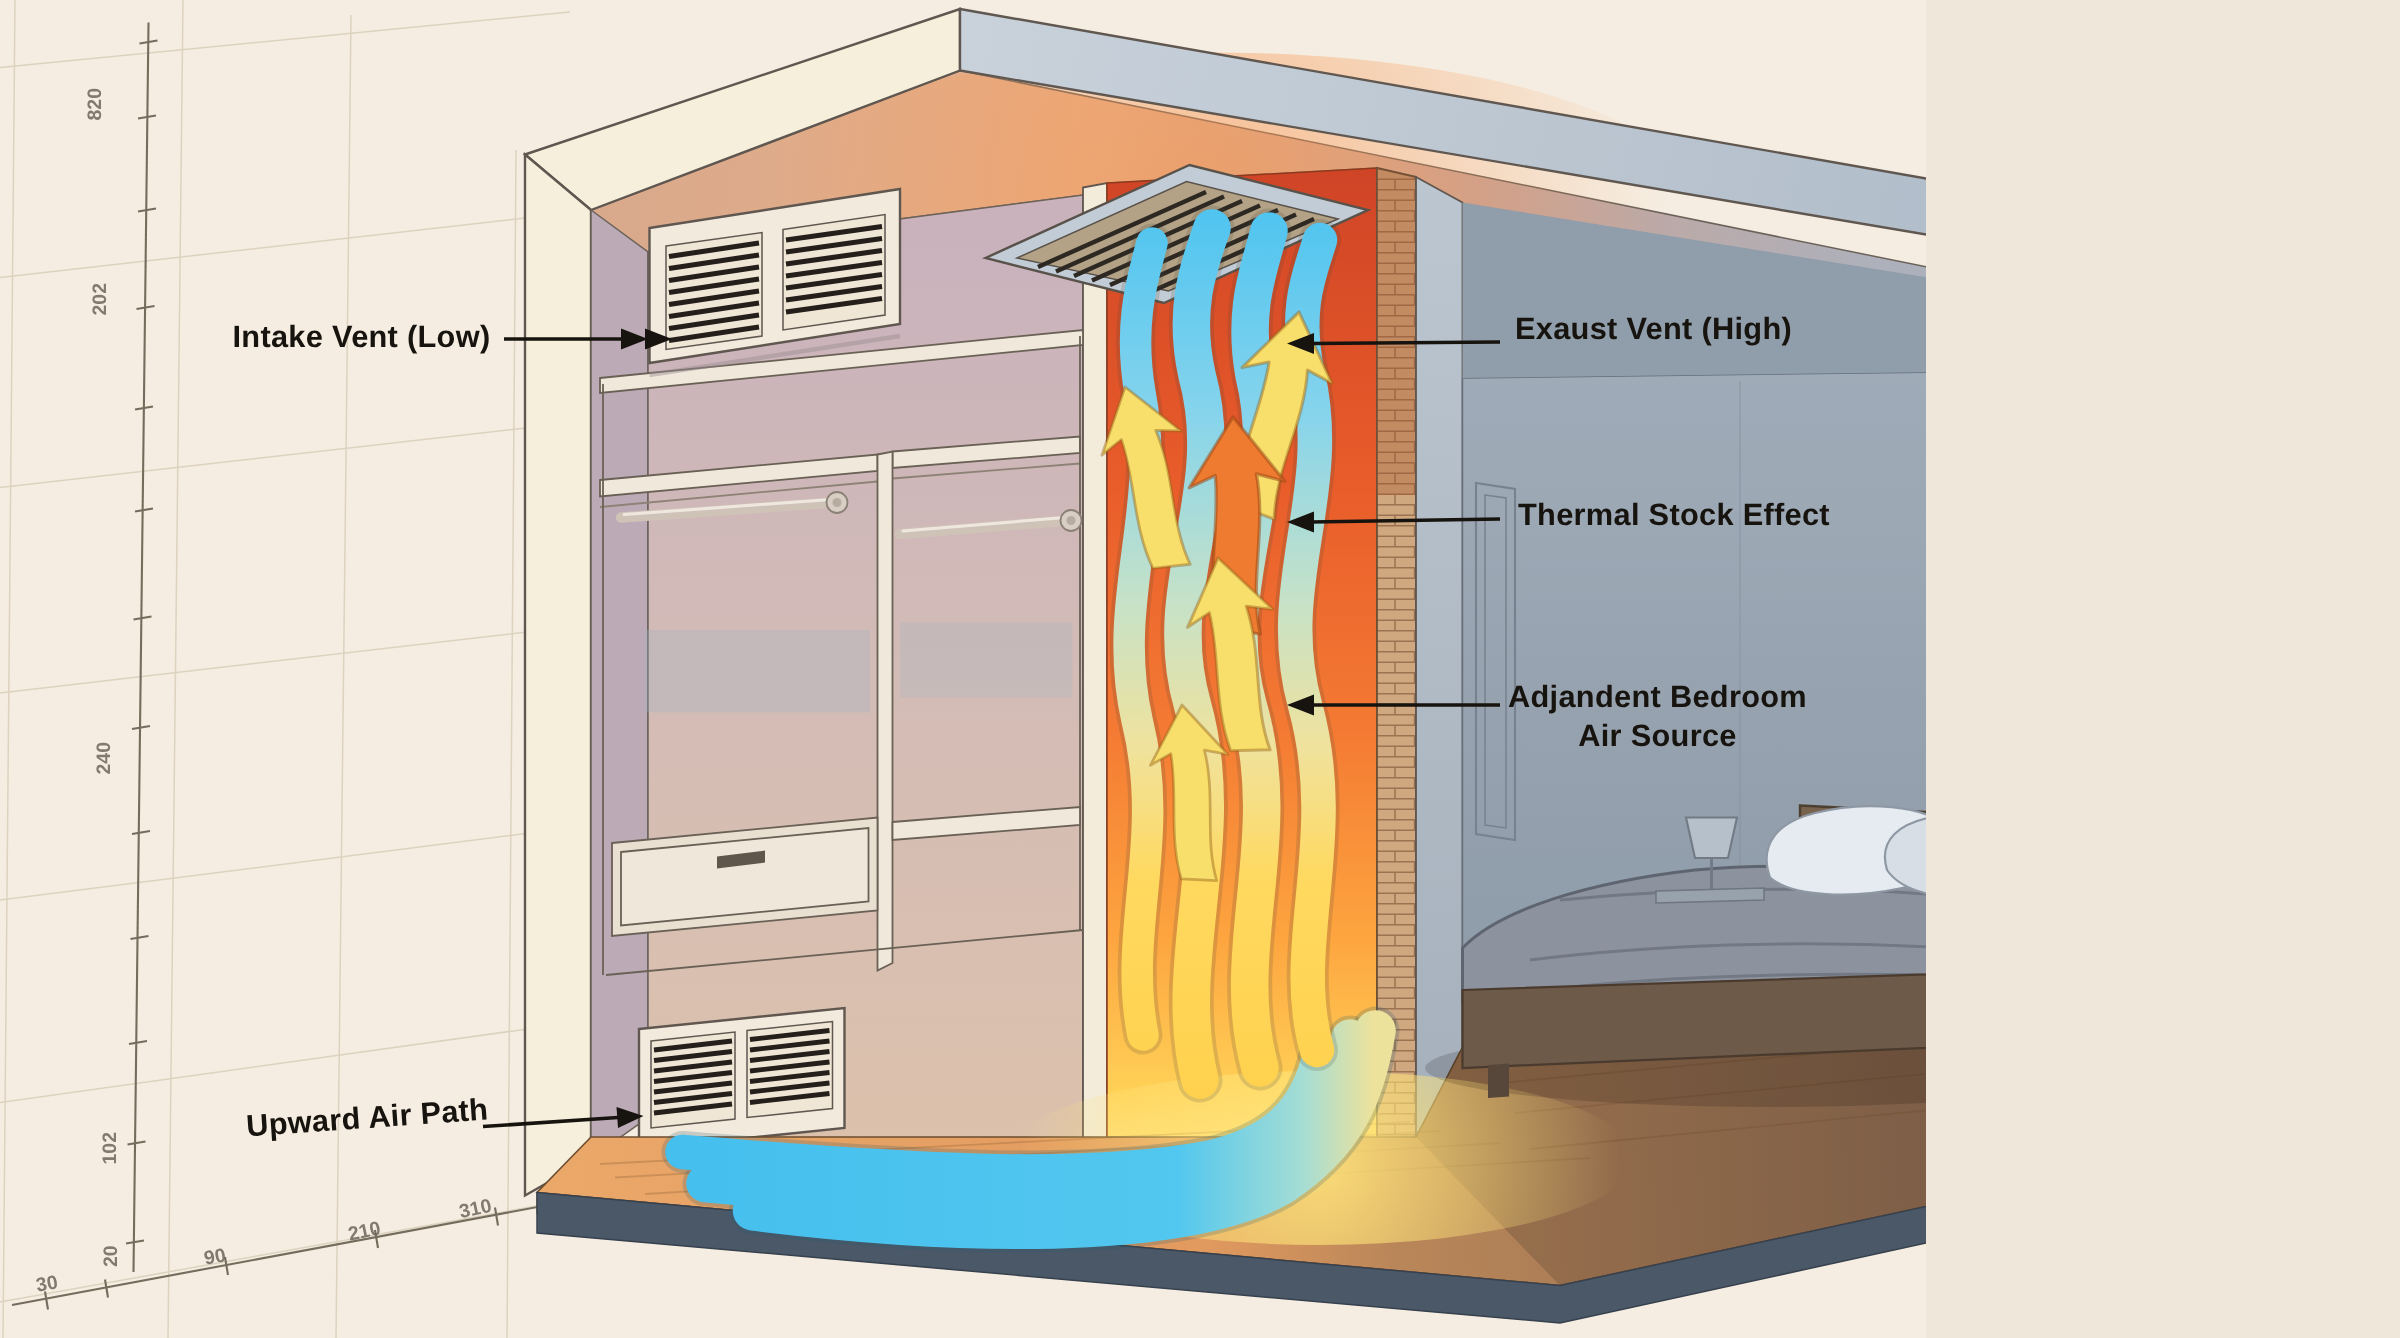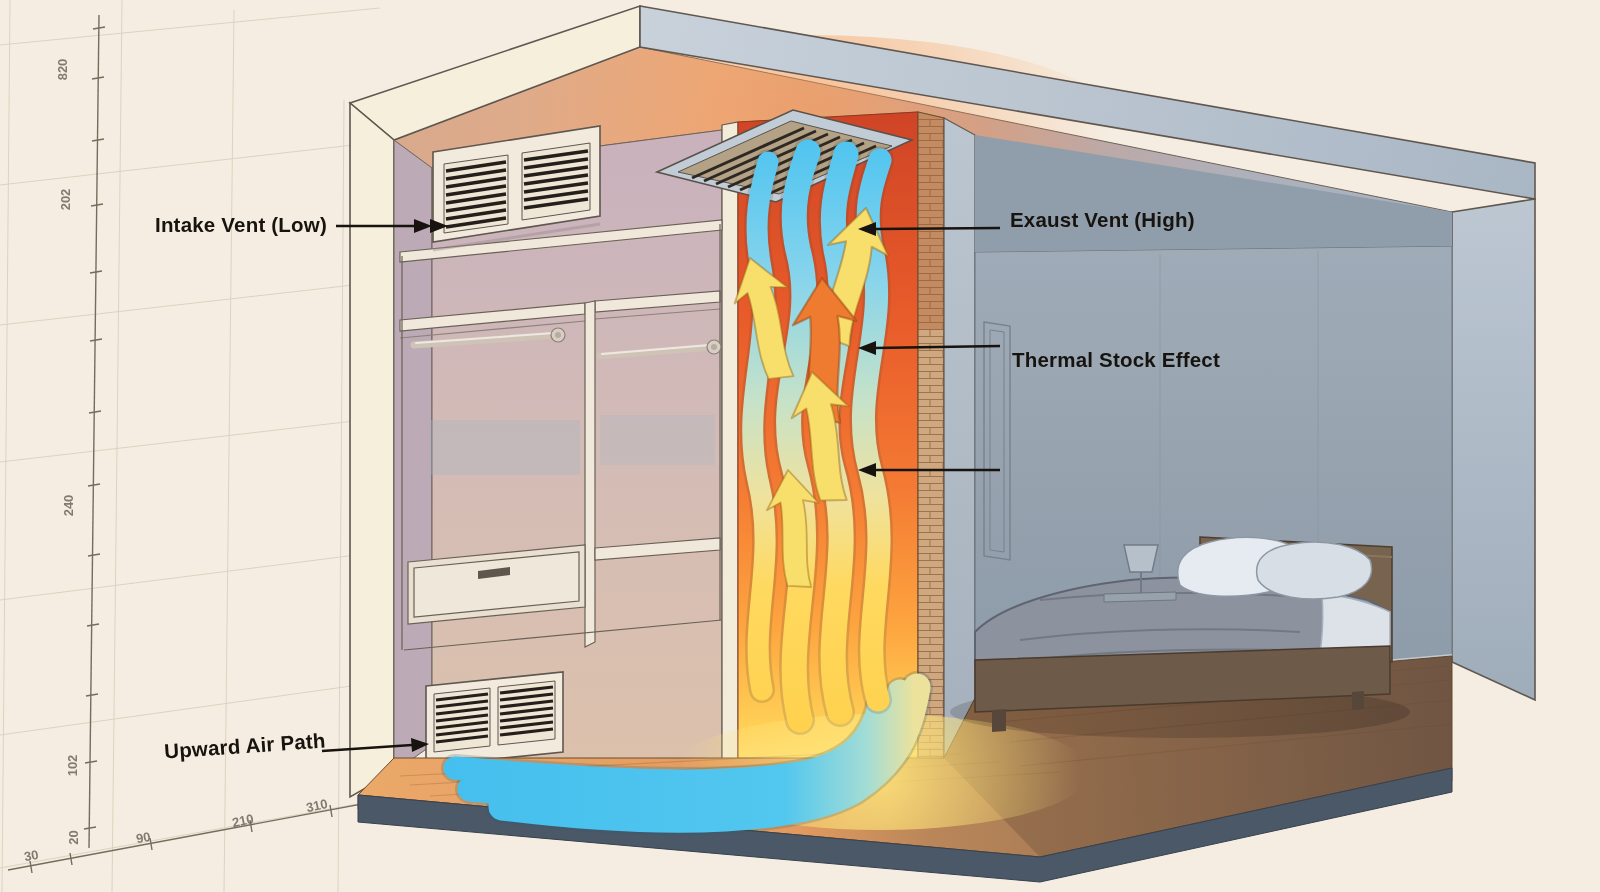--- a/index.html
+++ b/index.html
@@ -1,16 +1,16 @@
 <!DOCTYPE html>
 <html><head>
 <meta charset="utf-8">
 <style>
   html,body{margin:0;padding:0;background:#efe7da;}
-  .scene{position:relative;width:1600px;height:892px;background:#7dd3fc;overflow:hidden;
+  .scene{position:relative;width:1284px;height:892px;background:#7dd3fc;overflow:hidden;
          font-family:"Liberation Sans",sans-serif;}
   .scene svg{position:absolute;left:0;top:0;}
   .anno{position:absolute;font-weight:700;font-size:20.5px;color:#17130e;
         white-space:nowrap;letter-spacing:.2px;}
   .anno-center{text-align:center;white-space:normal;width:200px;line-height:26px;}
   .tilt{transform:rotate(-4deg);}
   .ruler-num{position:absolute;font-size:13px;color:#6e675c;font-weight:600;opacity:.85;}
   .rot{transform:rotate(-90deg);transform-origin:center;}
   .tiltnum1{transform:rotate(-10deg);}
   .tiltnum2{transform:rotate(-12deg);}
@@ -364,21 +364,25 @@
     <polygon points="876,341 858,348 876,355" fill="#17130e" stroke="none"></polygon>
     <line x1="1000" y1="470" x2="874" y2="470"></line>
     <polygon points="876,463 858,470 876,477" fill="#17130e" stroke="none"></polygon>
     <line x1="322" y1="751" x2="412" y2="745"></line>
     <polygon points="411,738 429,744 412,752" fill="#17130e" stroke="none"></polygon>
   </g>
 </svg>
 
 <div class="anno" style="left:155px;top:213px;">Intake Vent (Low)</div>
 <div class="anno" style="left:1010px;top:208px;">Exaust Vent (High)</div>
-<div class="anno" style="left:1012px;top:348px;">Thermal Stock Effect</div>
+<div class="anno" style="left:1012px;top:332px;">Thermal Stock Effect</div>
+<div class="anno anno-center" style="left:1005px;top:452px;">
+  <div>Adjandent Bedroom</div>
+  <div>Air Source</div>
+</div>
 <div class="anno tilt" style="left:164px;top:734px;">Upward Air Path</div>
 
 <span class="ruler-num rot" style="left:52px;top:62px;">820</span>
 <span class="ruler-num rot" style="left:55px;top:192px;">202</span>
 <span class="ruler-num rot" style="left:58px;top:498px;">240</span>
 <span class="ruler-num rot" style="left:62px;top:758px;">102</span>
 <span class="ruler-num rot" style="left:66px;top:830px;">20</span>
 <span class="ruler-num tiltnum1" style="left:24px;top:848px;">30</span>
 <span class="ruler-num tiltnum1" style="left:136px;top:830px;">90</span>
 <span class="ruler-num tiltnum2" style="left:232px;top:813px;">210</span>

